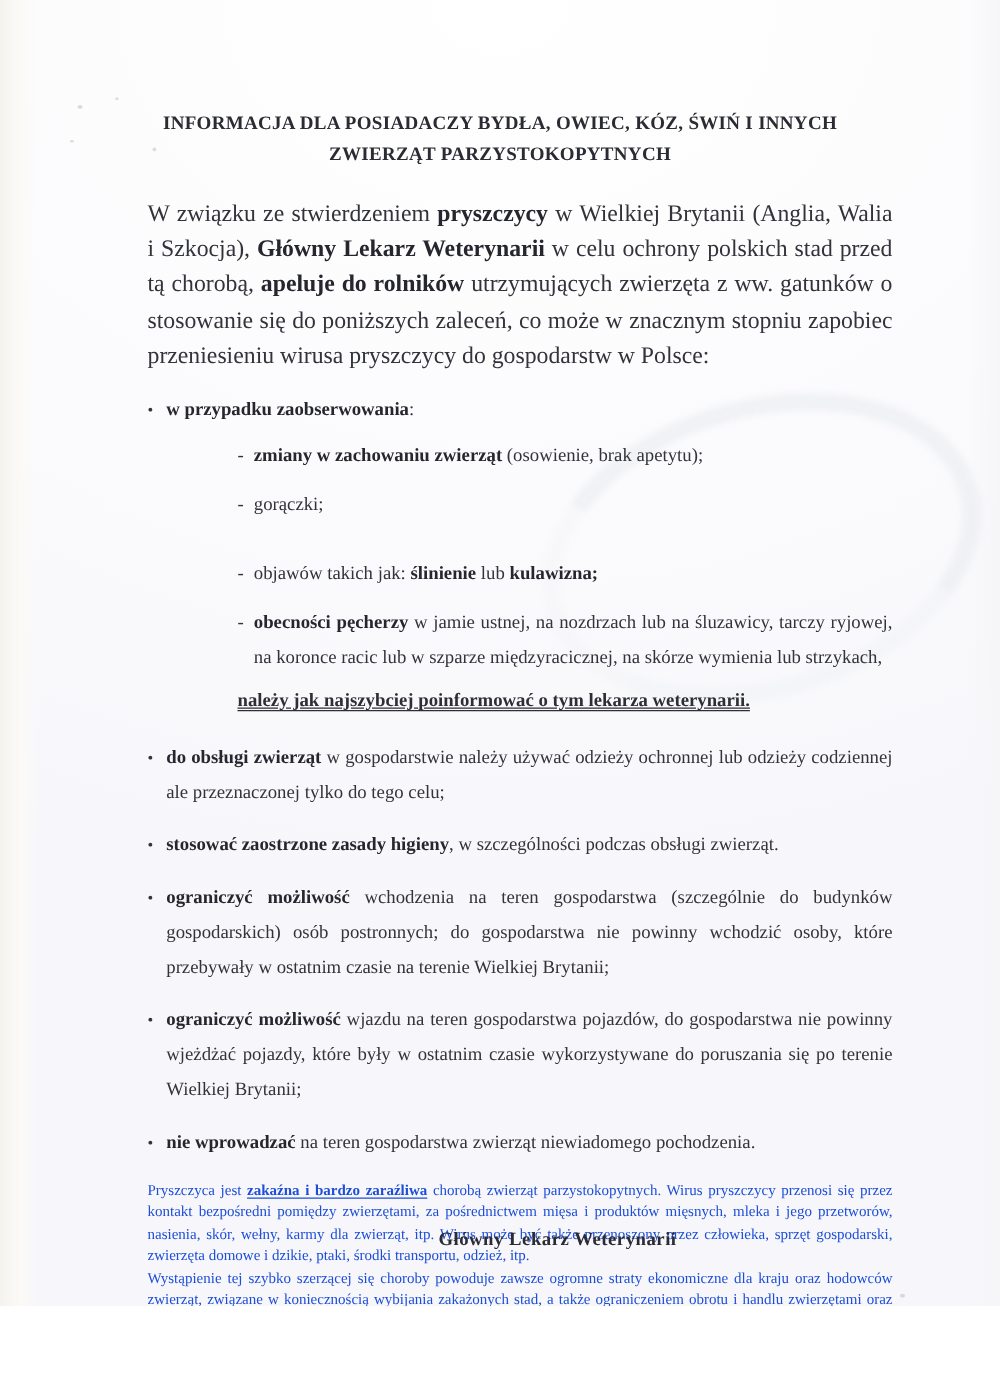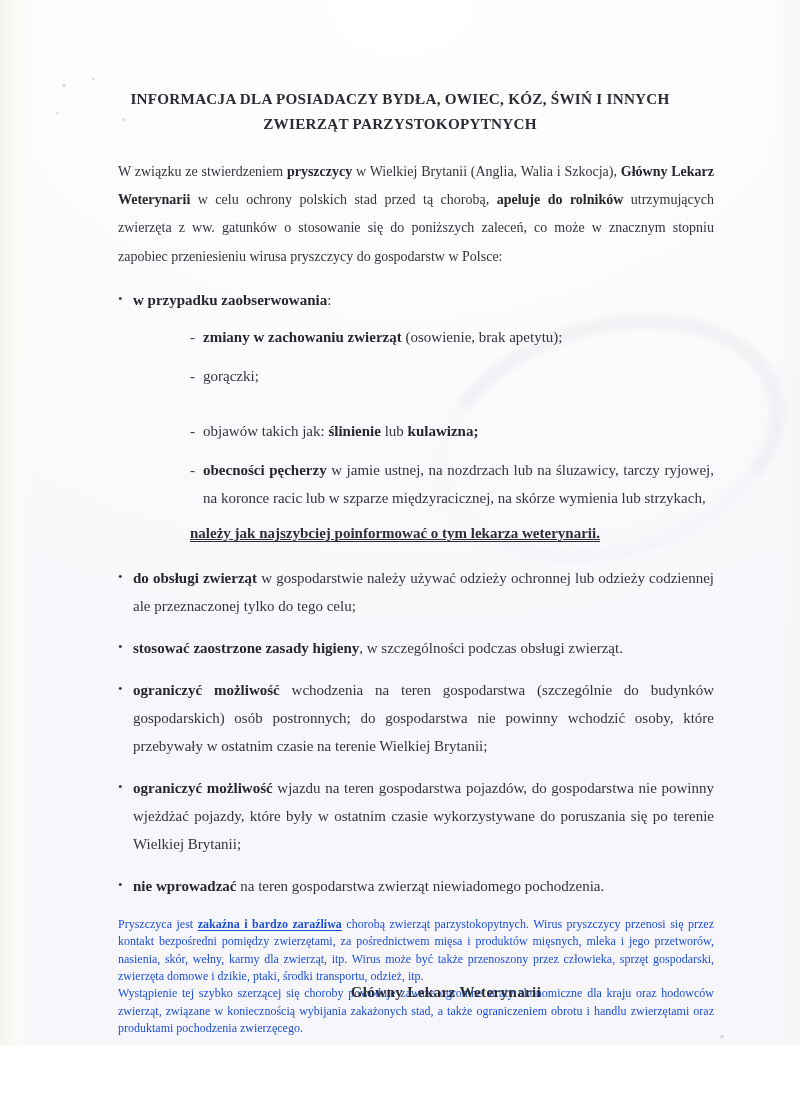--- a/index.html
+++ b/index.html
@@ -115,21 +115,21 @@
     position: absolute;
     left: 118px;
     top: 158px;
     width: 596px;
   }
 
   p.lead {
     margin: 0;
     text-align: justify;
     text-justify: inter-word;
-    font-size: 14px;
+    font-size: 19px;
     line-height: 28.2px;
     color: #33343b;
   }
 
   
   .bullets {
     margin: 0;
     padding: 0;
     list-style: none;
   }

